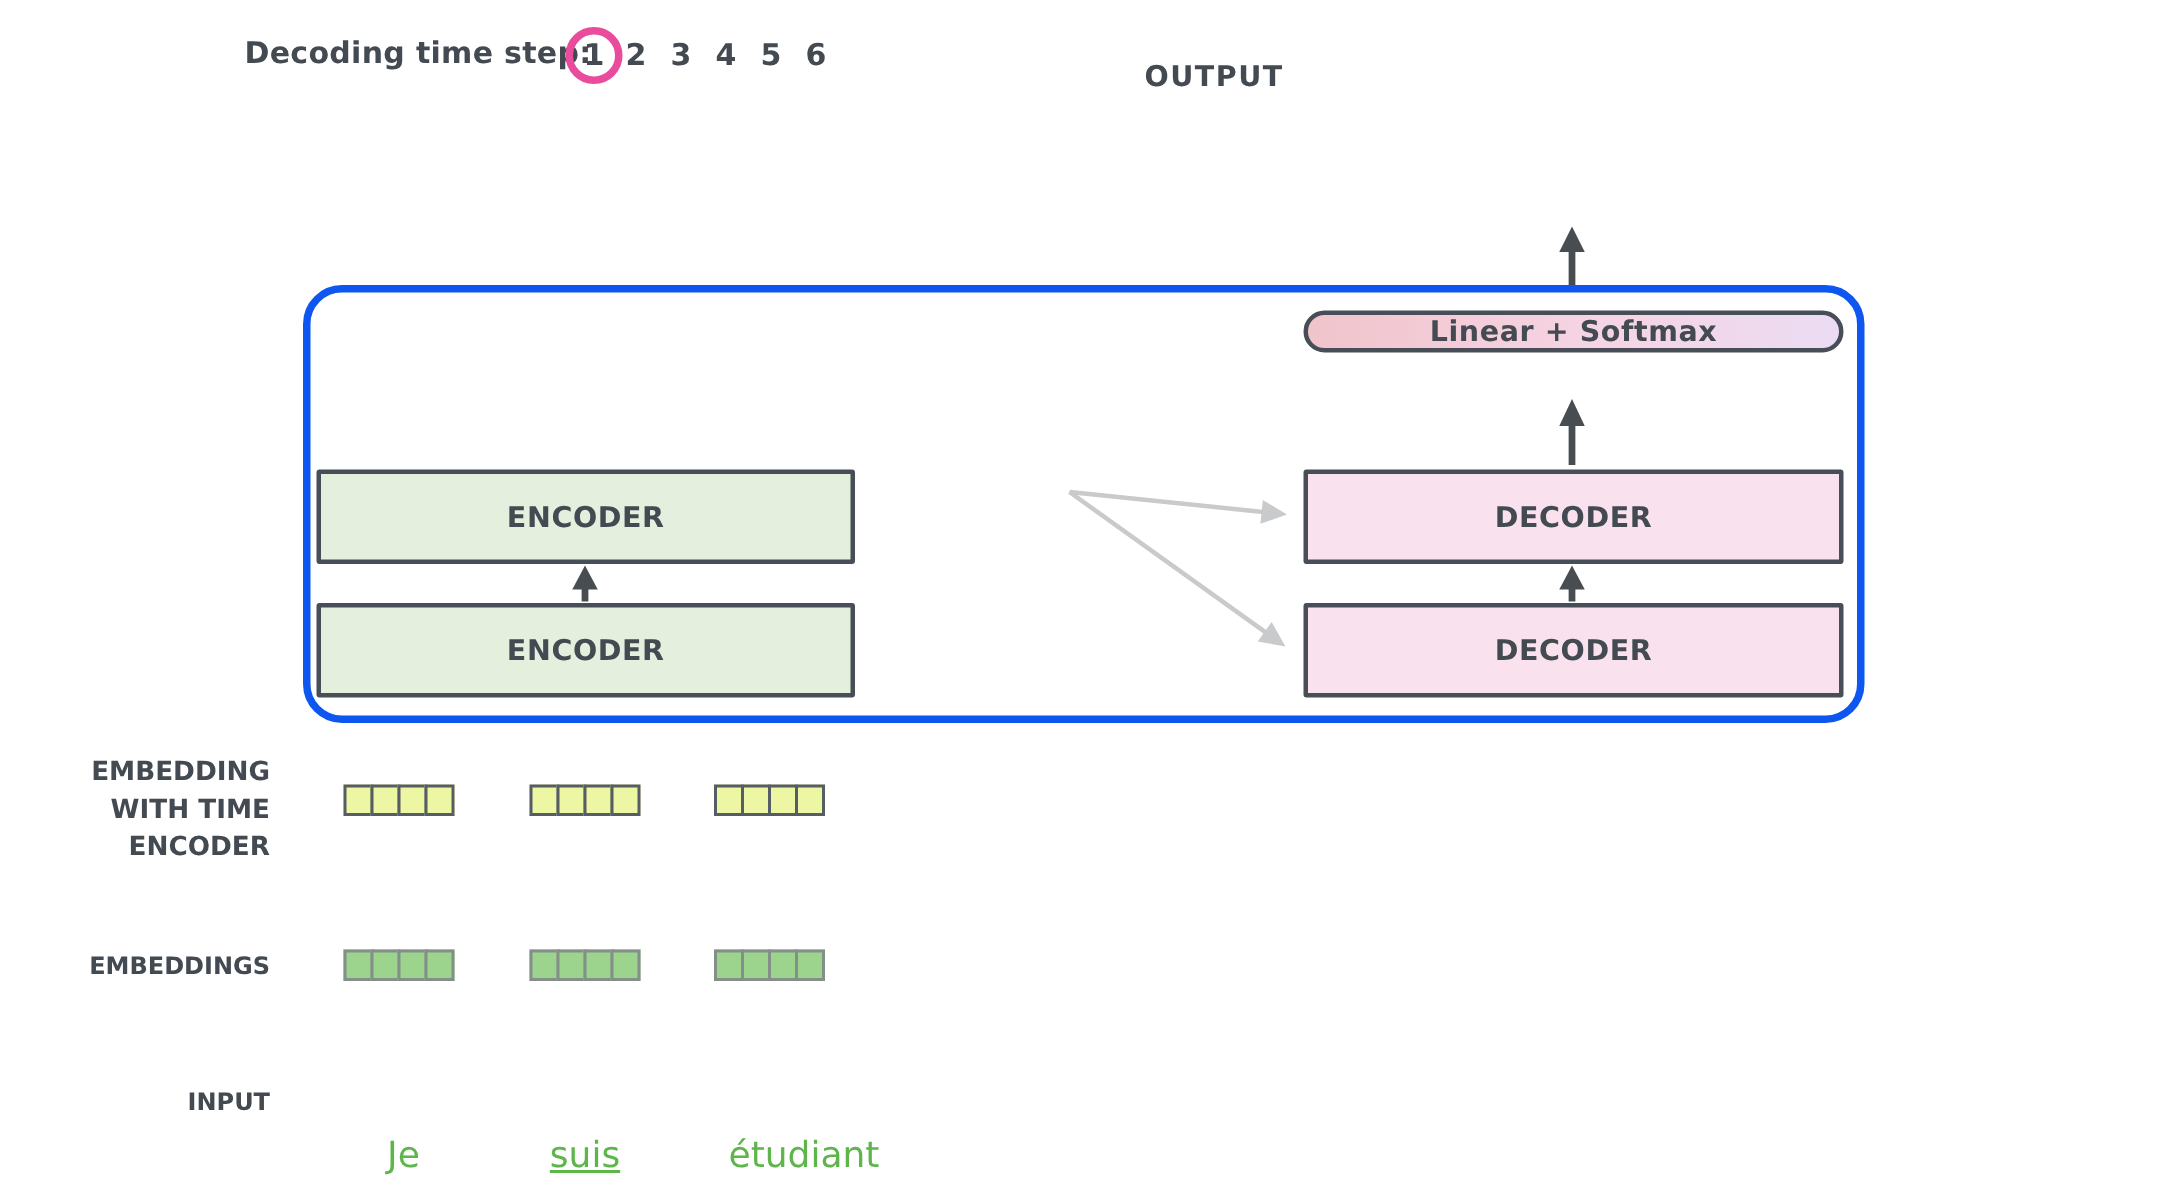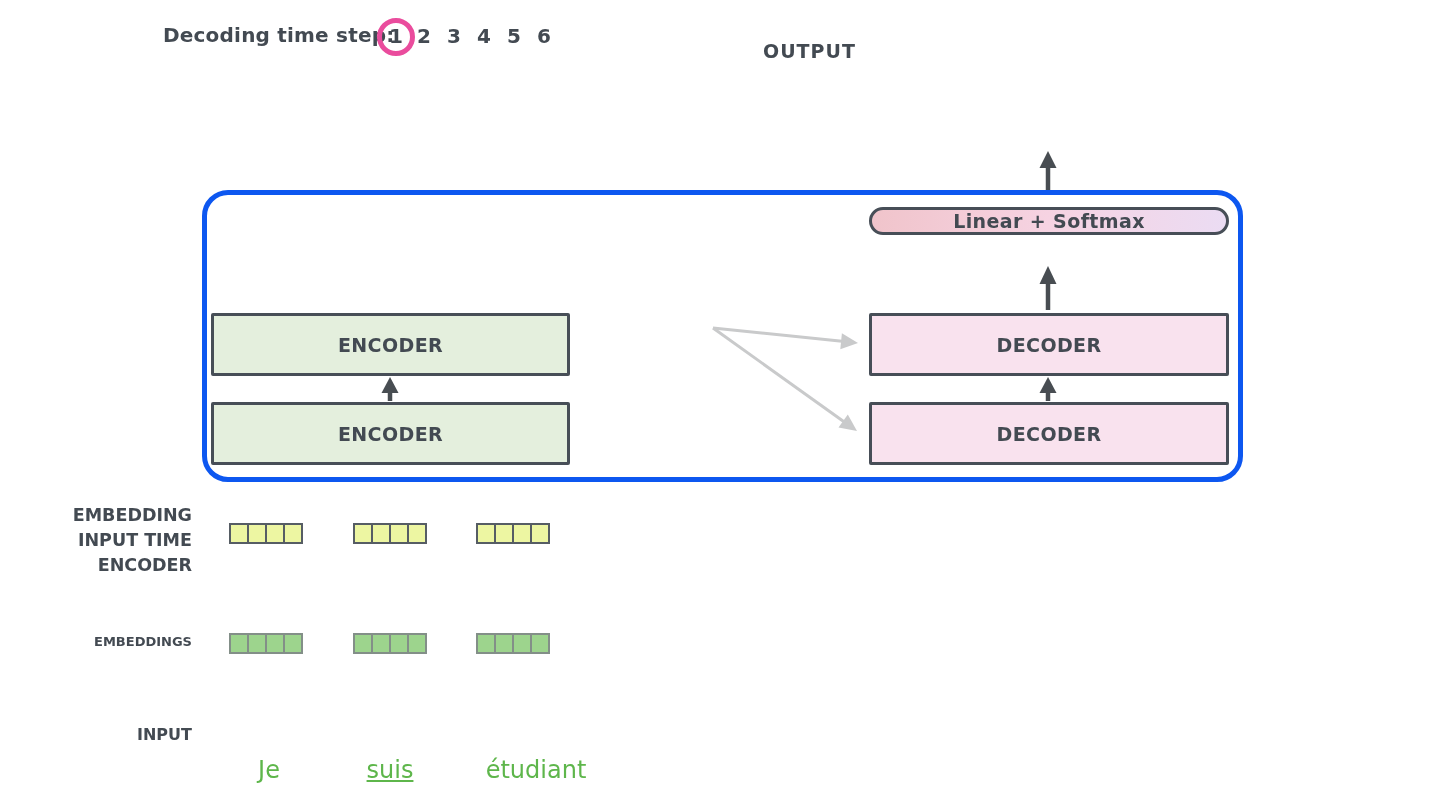--- a/index.html
+++ b/index.html
@@ -25,23 +25,23 @@
   .enc{background:var(--encoder-fill,#e4efdd);}
   .dec{background:var(--decoder-fill,#f9e2ee);}
   .enc-top{left:211px;top:313px;width:359px;height:63px;}
   .enc-bot{left:211px;top:402px;width:359px;height:63px;}
   .dec-top{left:869px;top:313px;width:360px;height:63px;}
   .dec-bot{left:869px;top:402px;width:360px;height:63px;}
   .ls{left:869px;top:207px;width:360px;height:28px;border-radius:22px;
     background:linear-gradient(90deg,var(--ls-grad-left,#f0c4cb),var(--ls-grad-mid,#f6d3e2) 50%,var(--ls-grad-right,#ebdcf3));}
 
   
-  .row-label{position:absolute;left:0;width:180px;text-align:right;font-weight:700;color:var(--text-dark,#434a52);margin-left:12px;}
+  .row-label{position:absolute;left:0;width:180px;text-align:right;font-weight:700;color:var(--text-dark,#434a52);}
   .lbl-time{top:503px;font-size:17.5px;line-height:25px;}
-  .lbl-emb{top:634px;font-size:13px;}
+  .lbl-emb{top:634px;font-size:16px;}
   .lbl-input{top:725px;font-size:16px;}
 
   
   .vec{position:absolute;display:flex;}
   .cell{width:20px;height:21px;box-sizing:border-box;border:2px solid;margin-left:-2px;}
   .cell:first-child{margin-left:0;}
   .vec-yellow .cell{background:var(--cell-yellow,#edf6a2);border-color:var(--cell-yellow-border,#565d64);}
   .vec-green .cell{background:var(--cell-green,#9dd48d);border-color:var(--cell-green-border,#838f88);}
 
   
@@ -103,21 +103,21 @@
   </div>
   <div class="block dec dec-top">
     <span>DECODER</span>
   </div>
   <div class="block dec dec-bot">
     <span>DECODER</span>
   </div>
 
   <div class="row-label lbl-time">
     <div>EMBEDDING</div>
-    <div>INPUT TIME</div>
+    <div>WITH TIME</div>
     <div>ENCODER</div>
   </div>
   <div class="row-label lbl-emb">EMBEDDINGS</div>
   <div class="row-label lbl-input">INPUT</div>
 
   <div class="vec vec-yellow" style="left:229px;top:523px;">
     <div class="cell"></div>
       <div class="cell"></div>
       <div class="cell"></div>
       <div class="cell"></div>

